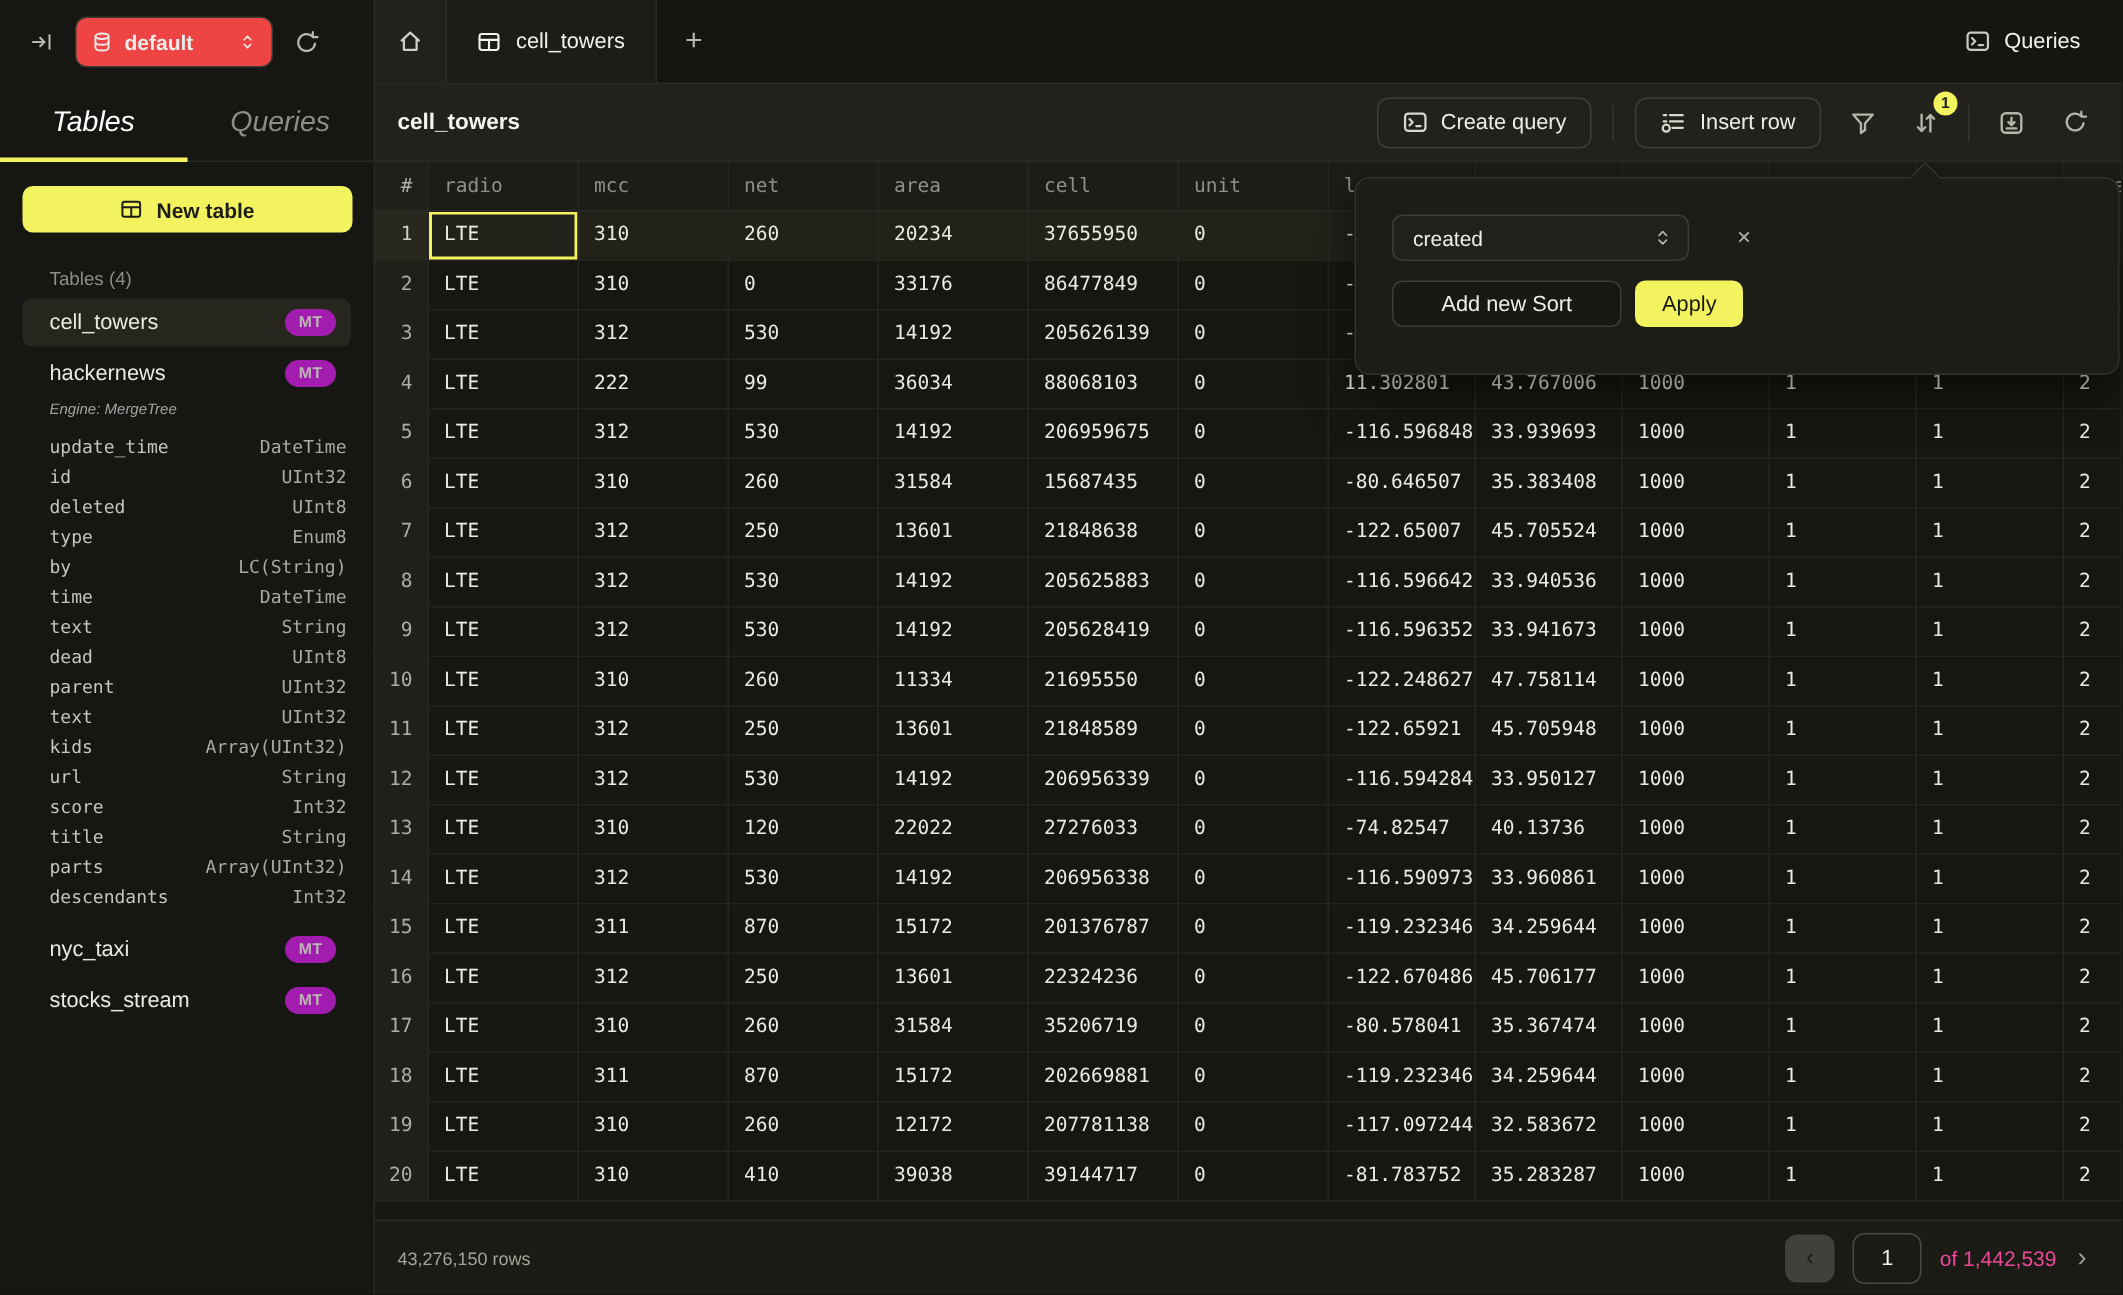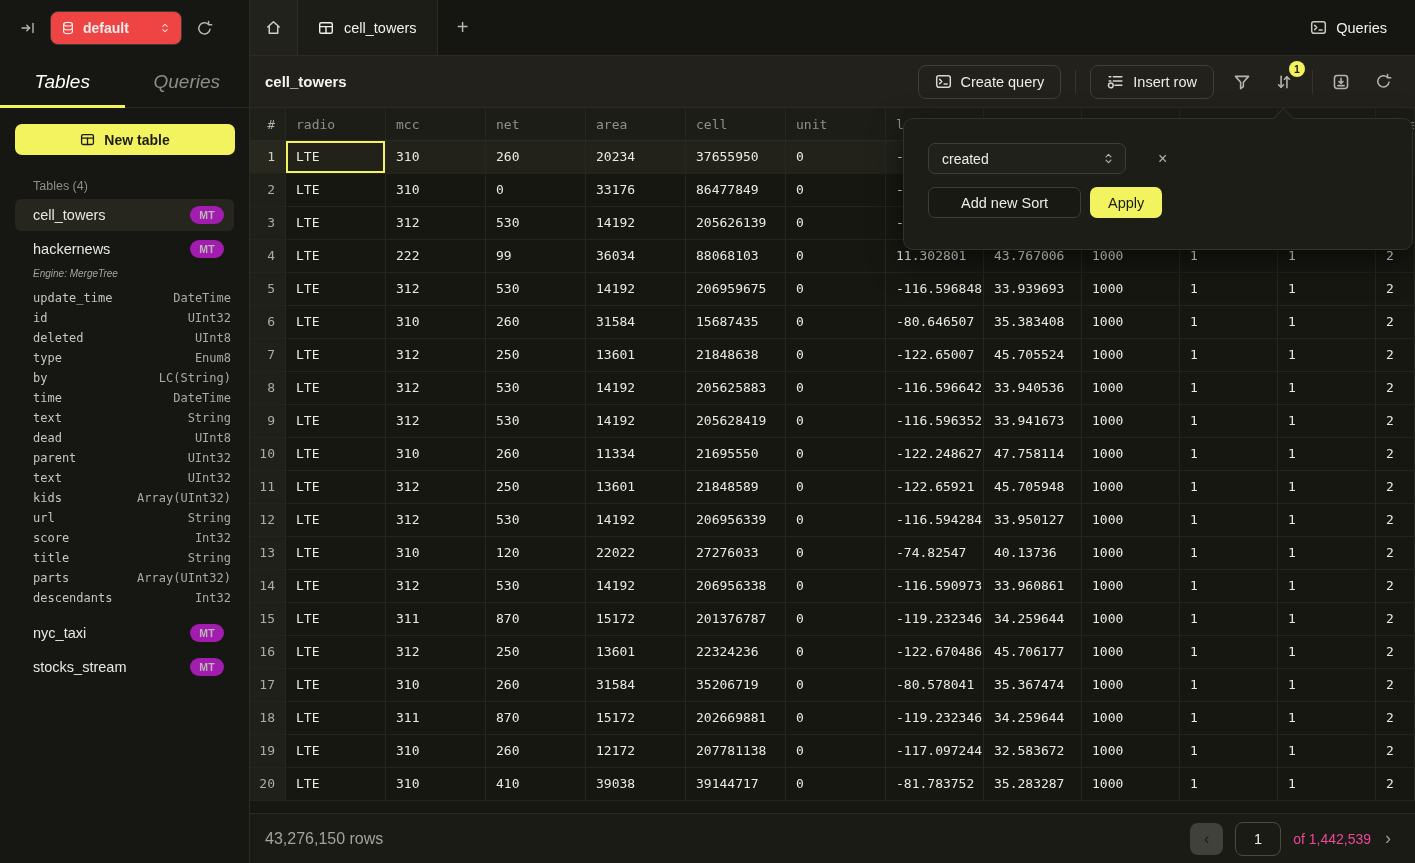--- a/index.html
+++ b/index.html
@@ -62,21 +62,21 @@
   .cell { font-family:"DejaVu Sans Mono", monospace; font-size:13px; line-height:32px; padding-left:10px; border-right:1px solid #272721; white-space:nowrap; overflow:hidden; }
   .grid-header .cell { line-height:33px; }
   .cell.num { text-align:right; padding-right:10px; padding-left:0; background:#20201a; color:#adada5; }
   .grid-row { border-bottom:1px solid #24241e; color:#eaeae4; cursor:cell; }
   .grid-row.sel-row { background:#22221b; }
   .grid-row.sel-row .cell.num { background:#28281f; color:#d0d0c8; }
   .cell.sel-cell { box-shadow:inset 0 0 0 2px #f3f35f; }
 
   
   .footer { position:absolute; left:0; right:0; bottom:0; height:50px; background:#1b1b15; border-top:1px solid #2b2b25; display:flex; align-items:center; padding:0 22px 0 15px; }
-  .rows-label { font-size:16px; color:#a3a39b; }
+  .rows-label { font-size:12px; color:#a3a39b; }
   .pager { margin-left:auto; display:flex; align-items:center; gap:12px; }
   .pg-prev { width:33px; height:32px; border-radius:8px; background:#41413b; color:#1b1b15; border:none; font-size:16px; cursor:default; }
   .pg-input { width:46px; height:34px; border:1px solid #4a4a43; border-radius:8px; background:transparent; color:#f2f2ec; font-size:14.5px; text-align:center; font-family:inherit; }
   .pg-total { font-size:14px; color:#ec4899; }
   .pg-next { background:none; border:none; color:#9d9d95; font-size:18px; cursor:pointer; padding:0 2px; }
 
   
   .popover { position:absolute; left:903px; top:118px; width:510px; height:132px; background:#1d1d17; border:1px solid #32322b; border-radius:10px; box-shadow:0 12px 32px rgba(0,0,0,.55); z-index:20; padding:15px 24px 0; }
   .popover::before { content:""; position:absolute; left:372px; top:-8px; width:14px; height:14px; background:#1d1d17; transform:rotate(45deg); border-left:1px solid #32322b; border-top:1px solid #32322b; }
   .pop-labels { display:flex; }

